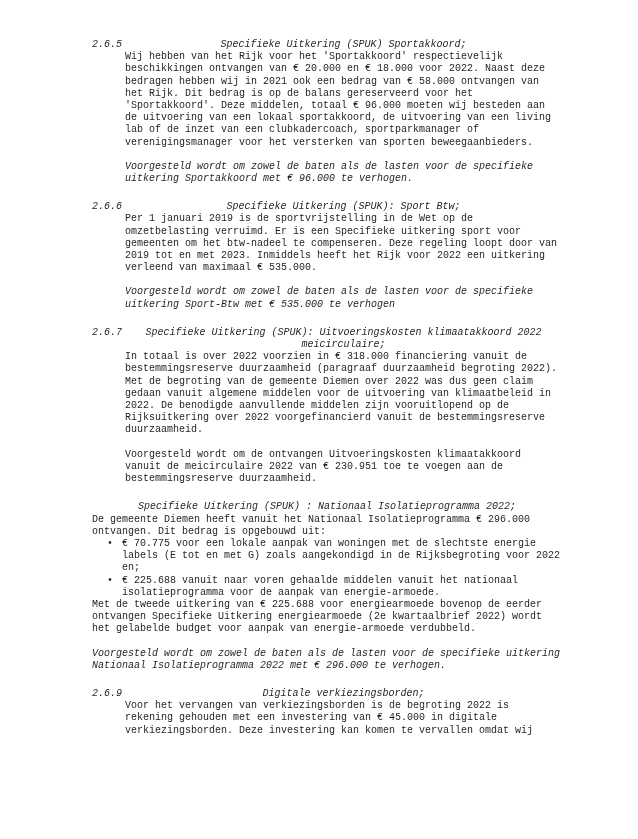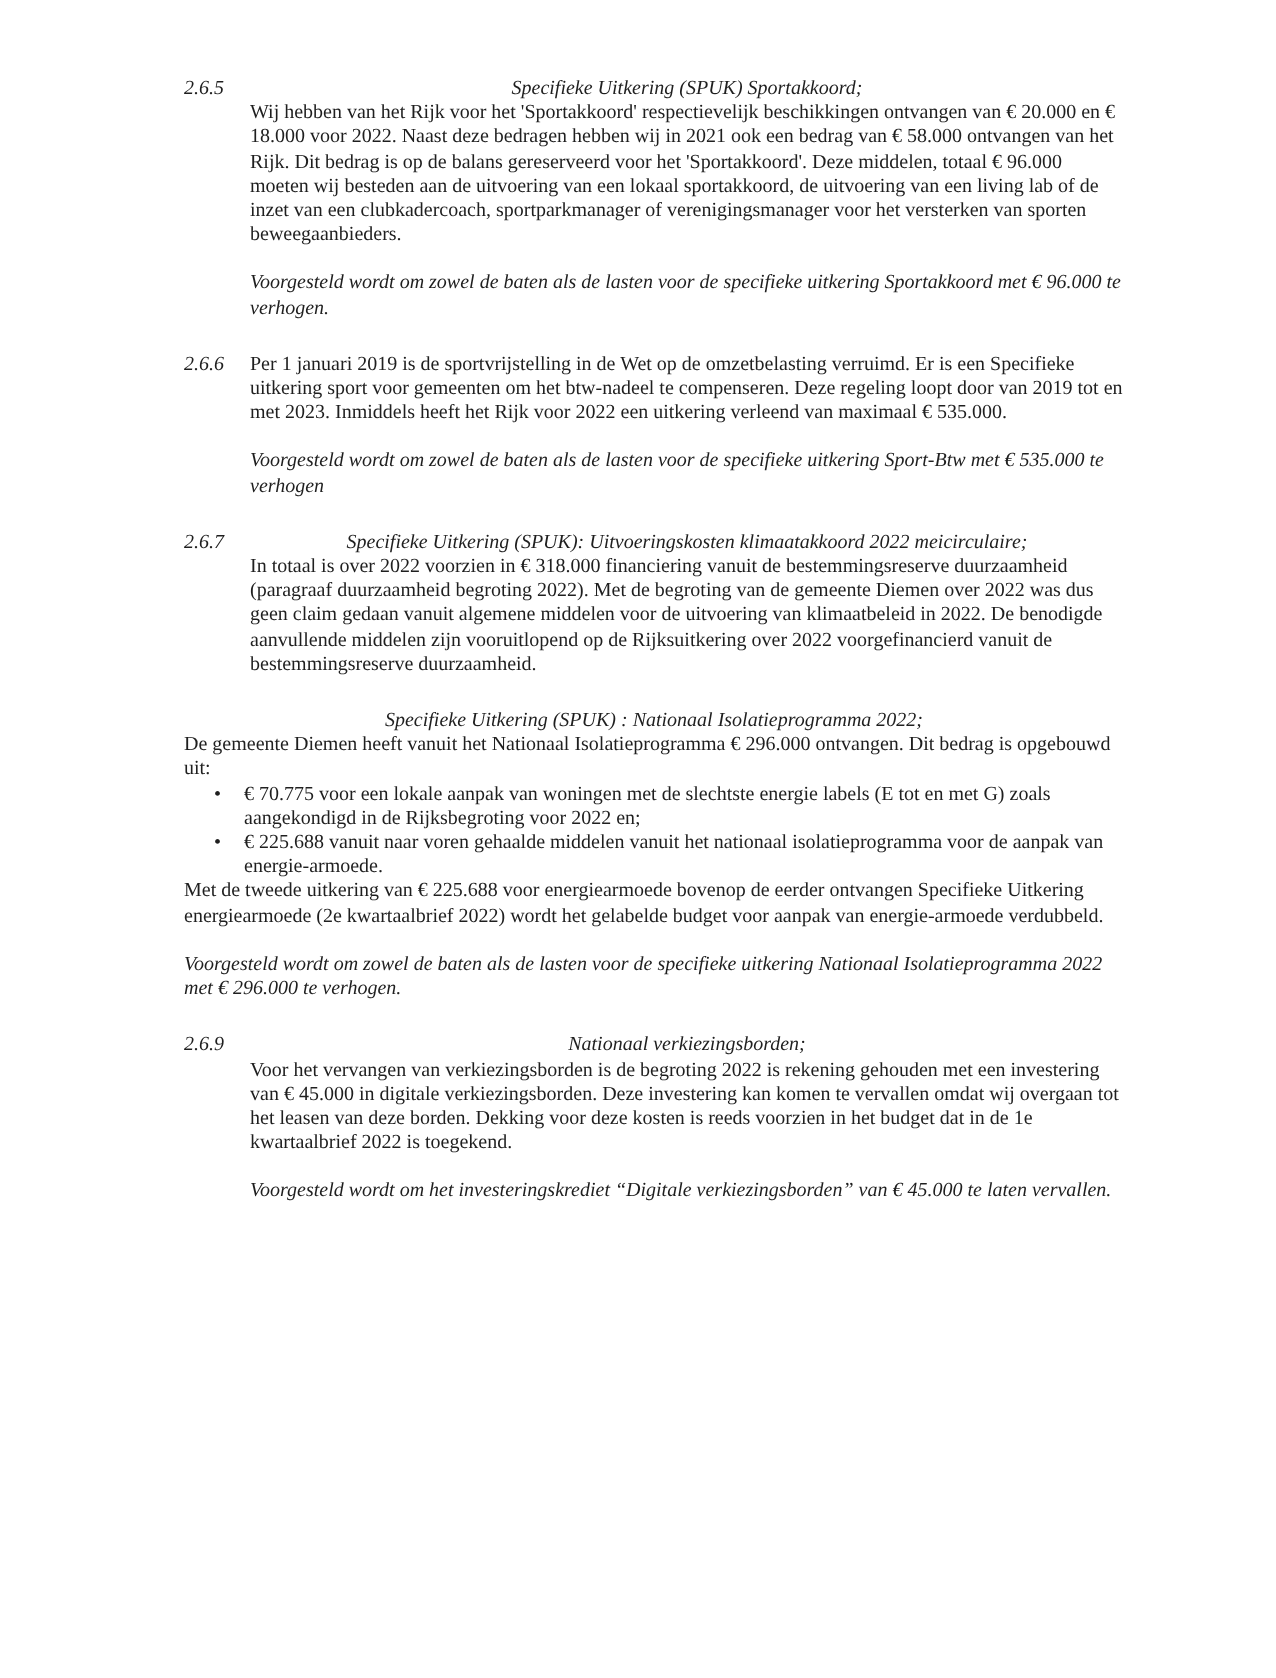--- a/index.html
+++ b/index.html
@@ -6,21 +6,21 @@
     margin: 0;
     padding: 0;
     background: #ffffff;
   }
   .page {
     position: relative;
     width: 638px;
     height: 735px;
     background: #ffffff;
     overflow: hidden;
-    font-family: Liberation Serif, serif;
+    font-family: Liberation Mono, monospace;
     font-size: 10px;
     line-height: 12.2px;
     color: #1f1f1f;
     -webkit-font-smoothing: antialiased;
   }
   .doc {
     position: absolute;
     top: 39px;
     left: 92px;
     width: 470px;
@@ -82,30 +82,32 @@
       <div class="section-content">
         <p class="section-title">Specifieke Uitkering (SPUK) Sportakkoord;</p>
         <p class="para">Wij hebben van het Rijk voor het 'Sportakkoord' respectievelijk beschikkingen ontvangen van € 20.000 en € 18.000 voor 2022. Naast deze bedragen hebben wij in 2021 ook een bedrag van € 58.000 ontvangen van het Rijk. Dit bedrag is op de balans gereserveerd voor het 'Sportakkoord'. Deze middelen, totaal € 96.000 moeten wij besteden aan de uitvoering van een lokaal sportakkoord, de uitvoering van een living lab of de inzet van een clubkadercoach, sportparkmanager of verenigingsmanager voor het versterken van sporten beweegaanbieders.</p>
         <p class="proposal">Voorgesteld wordt om zowel de baten als de lasten voor de specifieke uitkering Sportakkoord met € 96.000 te verhogen.</p>
       </div>
     </div>
 
     <div class="section">
       <div class="section-number">2.6.6</div>
       <div class="section-content">
+        <p class="section-title">Specifieke Uitkering (SPUK): Sport Btw;</p>
         <p class="para">Per 1 januari 2019 is de sportvrijstelling in de Wet op de omzetbelasting verruimd. Er is een Specifieke uitkering sport voor gemeenten om het btw-nadeel te compenseren. Deze regeling loopt door van 2019 tot en met 2023. Inmiddels heeft het Rijk voor 2022 een uitkering verleend van maximaal € 535.000.</p>
         <p class="proposal">Voorgesteld wordt om zowel de baten als de lasten voor de specifieke uitkering Sport-Btw met € 535.000 te verhogen</p>
       </div>
     </div>
 
     <div class="section">
       <div class="section-number">2.6.7</div>
       <div class="section-content">
         <p class="section-title">Specifieke Uitkering (SPUK): Uitvoeringskosten klimaatakkoord 2022 meicirculaire;</p>
         <p class="para">In totaal is over 2022 voorzien in € 318.000 financiering vanuit de bestemmingsreserve duurzaamheid (paragraaf duurzaamheid begroting 2022). Met de begroting van de gemeente Diemen over 2022 was dus geen claim gedaan vanuit algemene middelen voor de uitvoering van klimaatbeleid in 2022. De benodigde aanvullende middelen zijn vooruitlopend op de Rijksuitkering over 2022 voorgefinancierd vanuit de bestemmingsreserve duurzaamheid.</p>
+        <p class="proposal upright">Voorgesteld wordt om de ontvangen Uitvoeringskosten klimaatakkoord vanuit de meicirculaire 2022 van € 230.951 toe te voegen aan de bestemmingsreserve duurzaamheid.</p>
       </div>
     </div>
 
     <div class="section">
       <div class="section-content">
         <p class="section-title">Specifieke Uitkering (SPUK) : Nationaal Isolatieprogramma 2022;</p>
         <p class="para">De gemeente Diemen heeft vanuit het Nationaal Isolatieprogramma € 296.000 ontvangen. Dit bedrag is opgebouwd uit:</p>
         <ul class="bullet-list">
           <li>
             <span class="bullet-dot">•</span>
@@ -117,20 +119,20 @@
           </li>
         </ul>
         <p class="para gap-above">Met de tweede uitkering van € 225.688 voor energiearmoede bovenop de eerder ontvangen Specifieke Uitkering energiearmoede (2e kwartaalbrief 2022) wordt het gelabelde budget voor aanpak van energie-armoede verdubbeld.</p>
         <p class="proposal">Voorgesteld wordt om zowel de baten als de lasten voor de specifieke uitkering Nationaal Isolatieprogramma 2022 met € 296.000 te verhogen.</p>
       </div>
     </div>
 
     <div class="section">
       <div class="section-number">2.6.9</div>
       <div class="section-content">
-        <p class="section-title">Nationaal verkiezingsborden;</p>
+        <p class="section-title">Digitale verkiezingsborden;</p>
         <p class="para">Voor het vervangen van verkiezingsborden is de begroting 2022 is rekening gehouden met een investering van € 45.000 in digitale verkiezingsborden. Deze investering kan komen te vervallen omdat wij overgaan tot het leasen van deze borden. Dekking voor deze kosten is reeds voorzien in het budget dat in de 1e kwartaalbrief 2022 is toegekend.</p>
         <p class="proposal">Voorgesteld wordt om het investeringskrediet “Digitale verkiezingsborden” van € 45.000 te laten vervallen.</p>
       </div>
     </div>
 
   </div>
 </div>
 
 </body></html>

